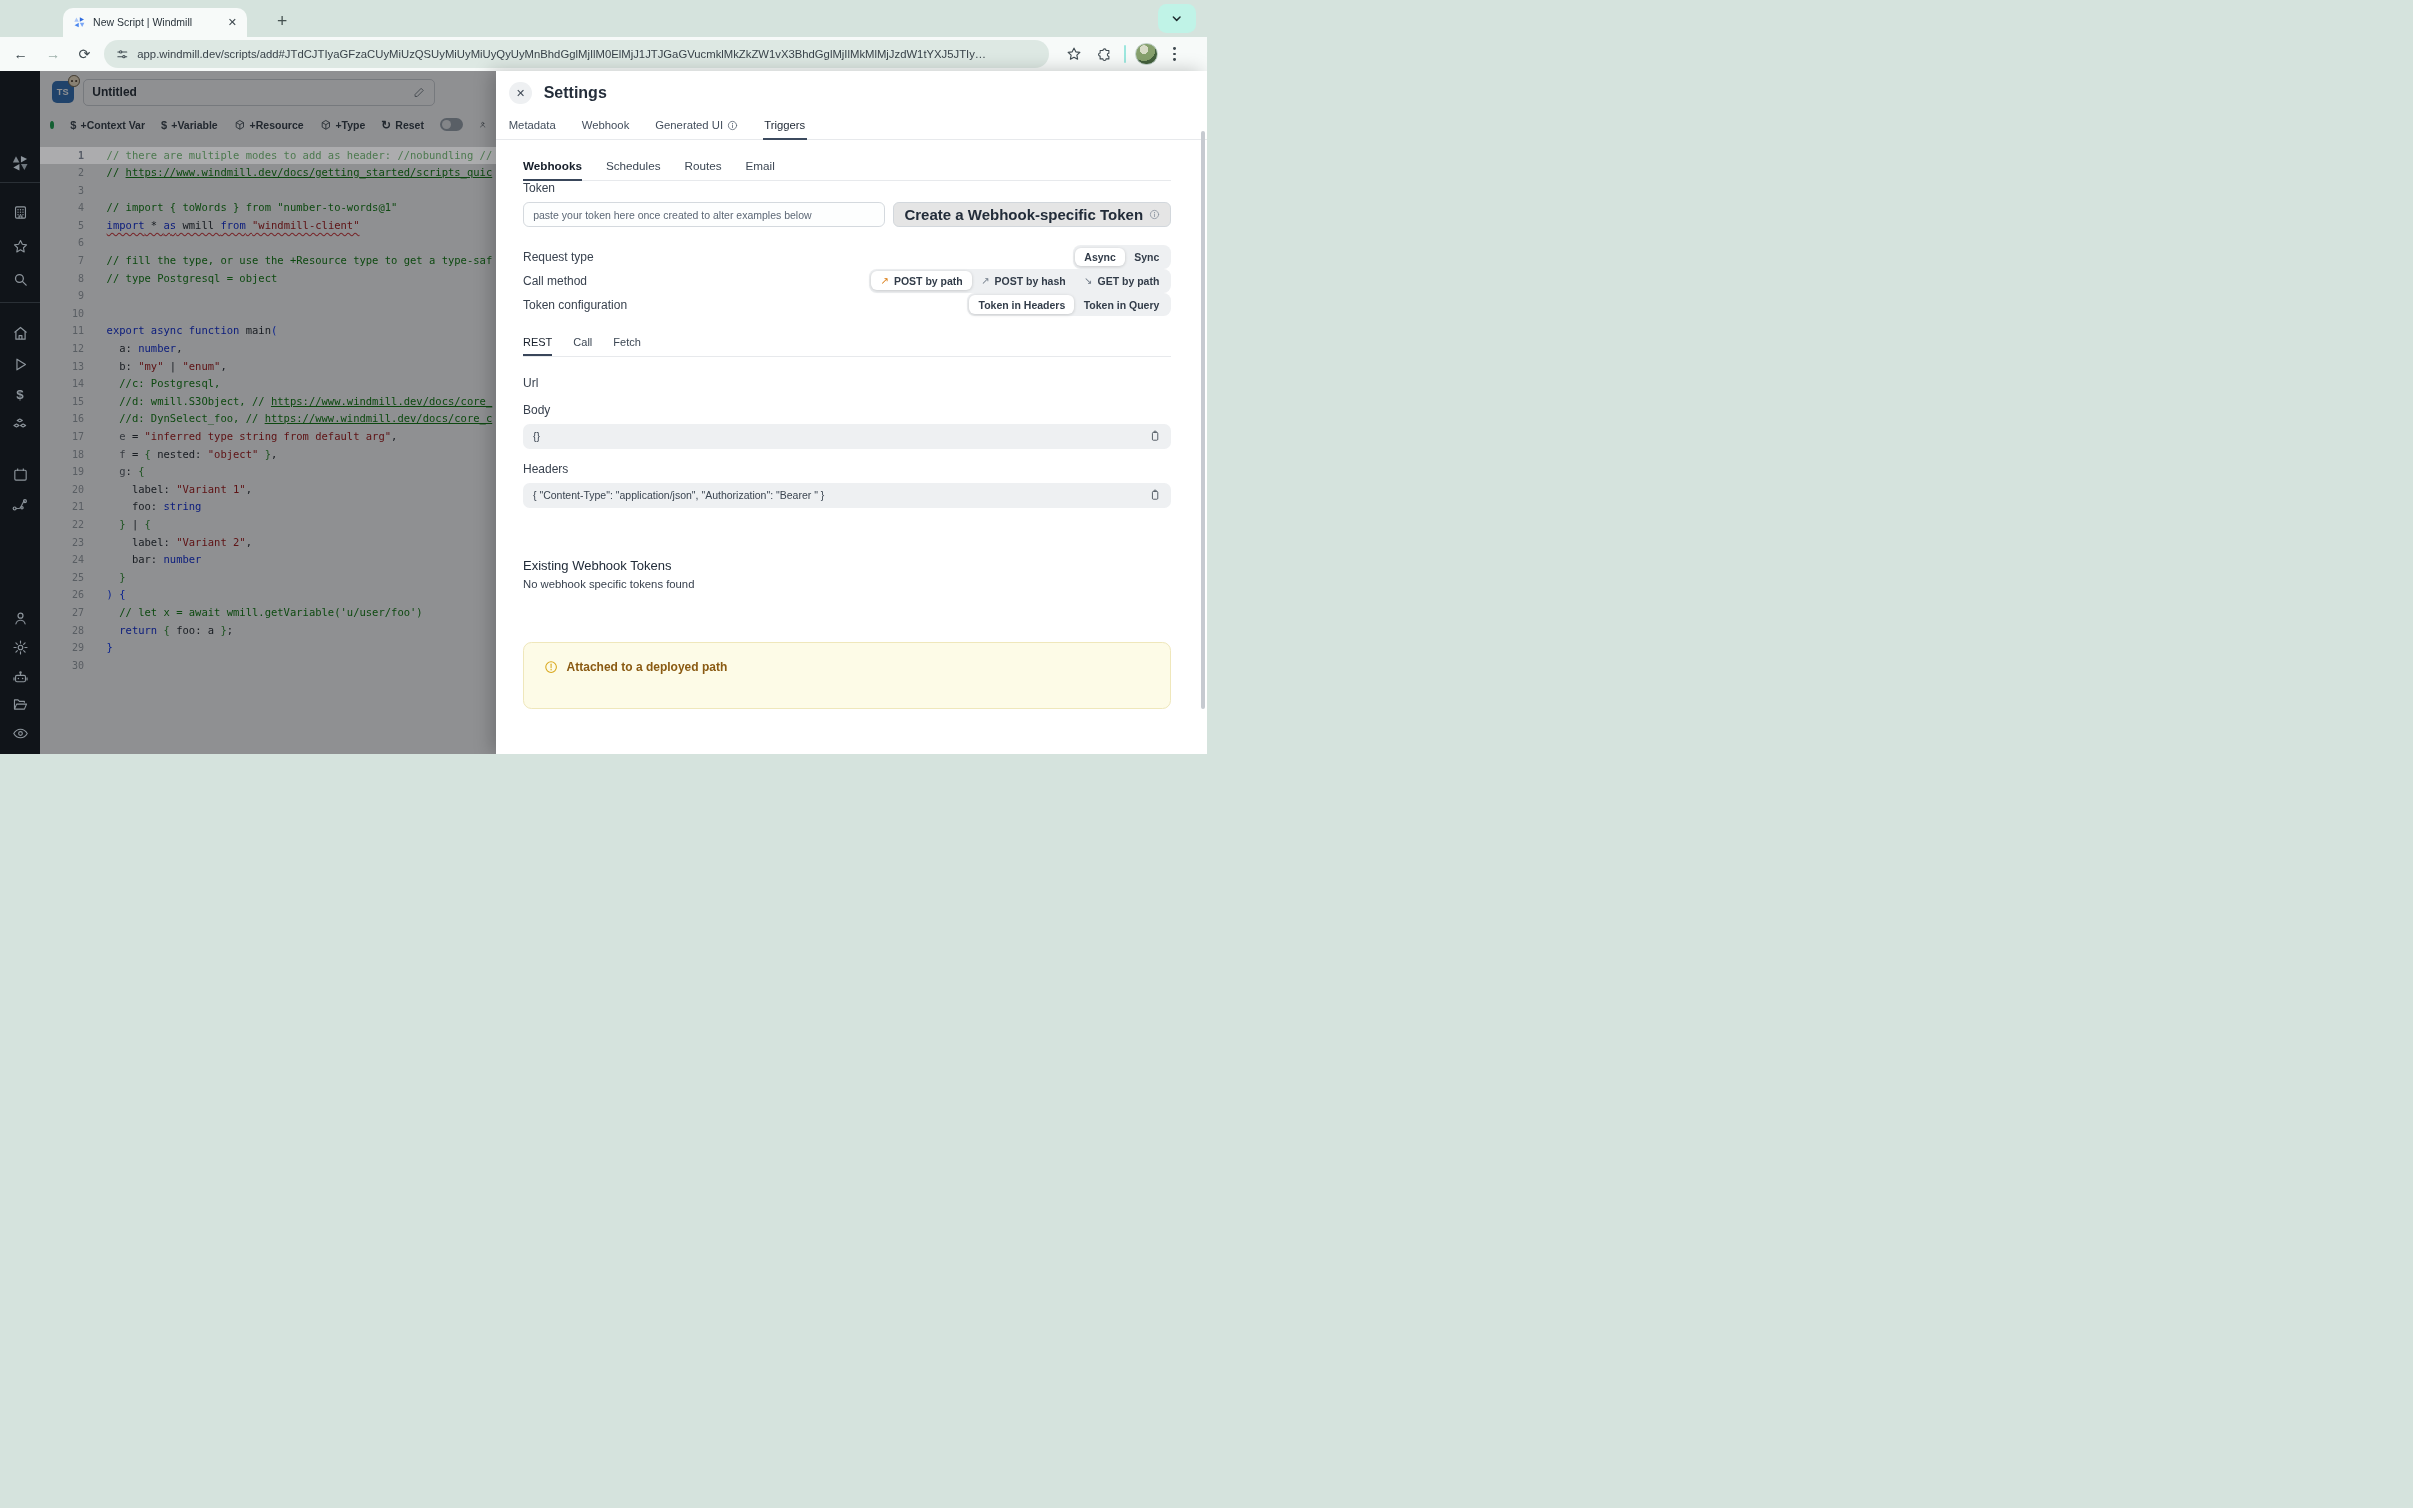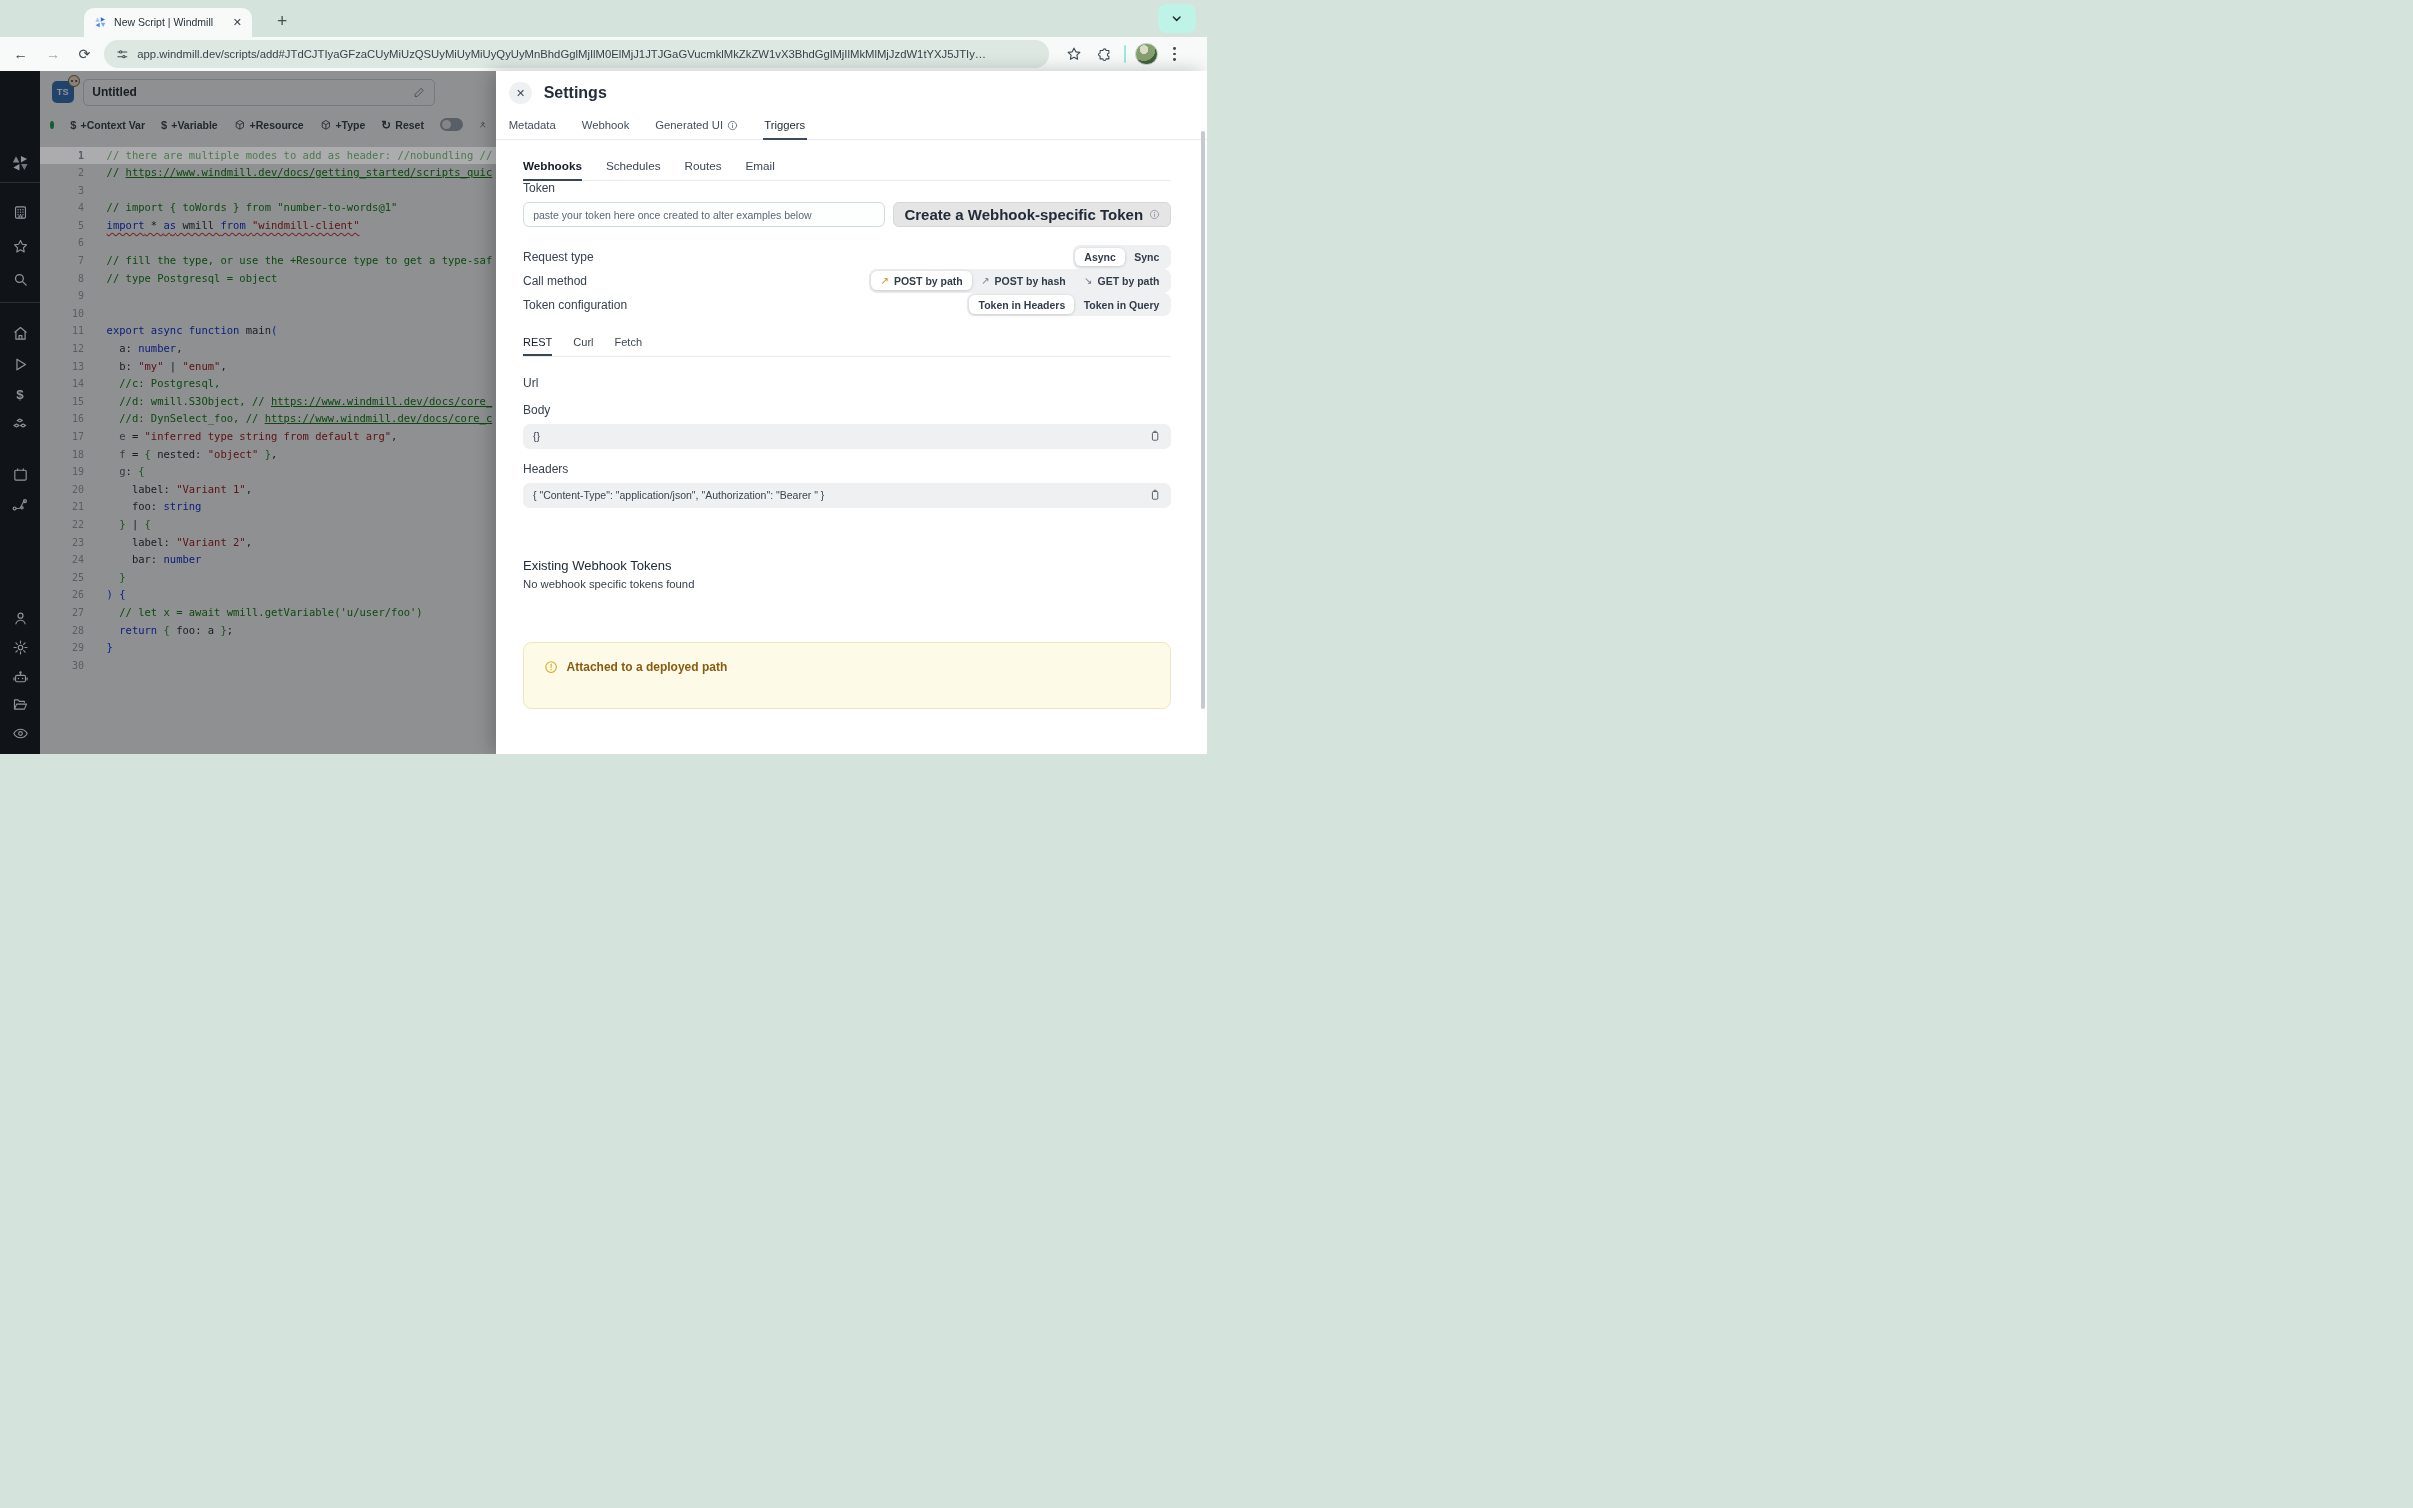--- a/index.html
+++ b/index.html
@@ -2,21 +2,21 @@
 <html style="font-size:13.4px"><head>
 <meta charset="utf-8">
 <style>
   *{margin:0;padding:0;box-sizing:border-box}
   html,body{width:1207px;height:754px;overflow:hidden}
   body{font-family:"Liberation Sans",sans-serif;background:#d5e3dd;position:relative;color:#1f2937}
   svg{display:block}
 
   
   .tabstrip{position:absolute;top:0;left:0;right:0;height:37px;background:#d5e3dd}
-  .tab{position:absolute;left:84px;top:7.5px;width:168px;height:29px;background:#f7faf9;border-radius:10px 10px 0 0;display:flex;align-items:center;padding:0 8.4px 0 10px;gap:7.5px}
+  .tab{position:absolute;left:63px;top:7.5px;width:184px;height:29px;background:#f7faf9;border-radius:10px 10px 0 0;display:flex;align-items:center;padding:0 8.4px 0 10px;gap:7.5px}
   .tab-title{flex:1;font-size:10.5px;color:#2a343c;white-space:nowrap;overflow:hidden}
   .tab-close{font-size:11px;color:#3c464d;padding:0 1.7px;cursor:pointer}
   .newtab{position:absolute;left:277px;top:8.4px;font-size:17.6px;color:#44514f;line-height:27px;cursor:pointer}
   .win-chevron{position:absolute;right:11px;top:4.2px;width:38px;height:29px;border-radius:8.4px;background:#c0f3e7;display:flex;align-items:center;justify-content:center;cursor:pointer}
   .toolbar{position:absolute;top:37px;left:0;right:0;height:34px;background:#f7faf9;display:flex;align-items:center}
   .nav-ic{font-size:14.2px;color:#3f4a50;line-height:1}
   .nav-ic.back{margin-left:13.4px}
   .nav-ic.fwd{margin-left:18.4px;color:#9db0aa}
   .nav-ic.reload{margin-left:18.4px}
   .url-pill{margin-left:13.4px;width:945px;height:28px;border-radius:14.2px;background:#dde8e3;display:flex;align-items:center;padding:0 11.7px;gap:9.2px}
@@ -431,21 +431,21 @@
       <div class="setting-row">
         <span class="fld-label">Token configuration</span>
         <div class="seg">
           <span class="seg-opt active">Token in Headers</span>
           <span class="seg-opt">Token in Query</span>
         </div>
       </div>
 
       <div class="snip-tabs">
         <span class="snip-tab active">REST</span>
-        <span class="snip-tab">Curl</span>
+        <span class="snip-tab">Call</span>
         <span class="snip-tab">Fetch</span>
       </div>
 
       <div class="fld-label sm">Url</div>
 
       <div class="fld-label sm" style="margin-top:13.4px">Body</div>
       <div class="value-field">
         <span>{}</span>
         <svg width="11.7" height="11.7" viewBox="0 0 24 24" fill="none" stroke="#39434c" stroke-width="1.7" stroke-linejoin="round">
             <rect x="7" y="5" width="11" height="16" rx="2"></rect>

